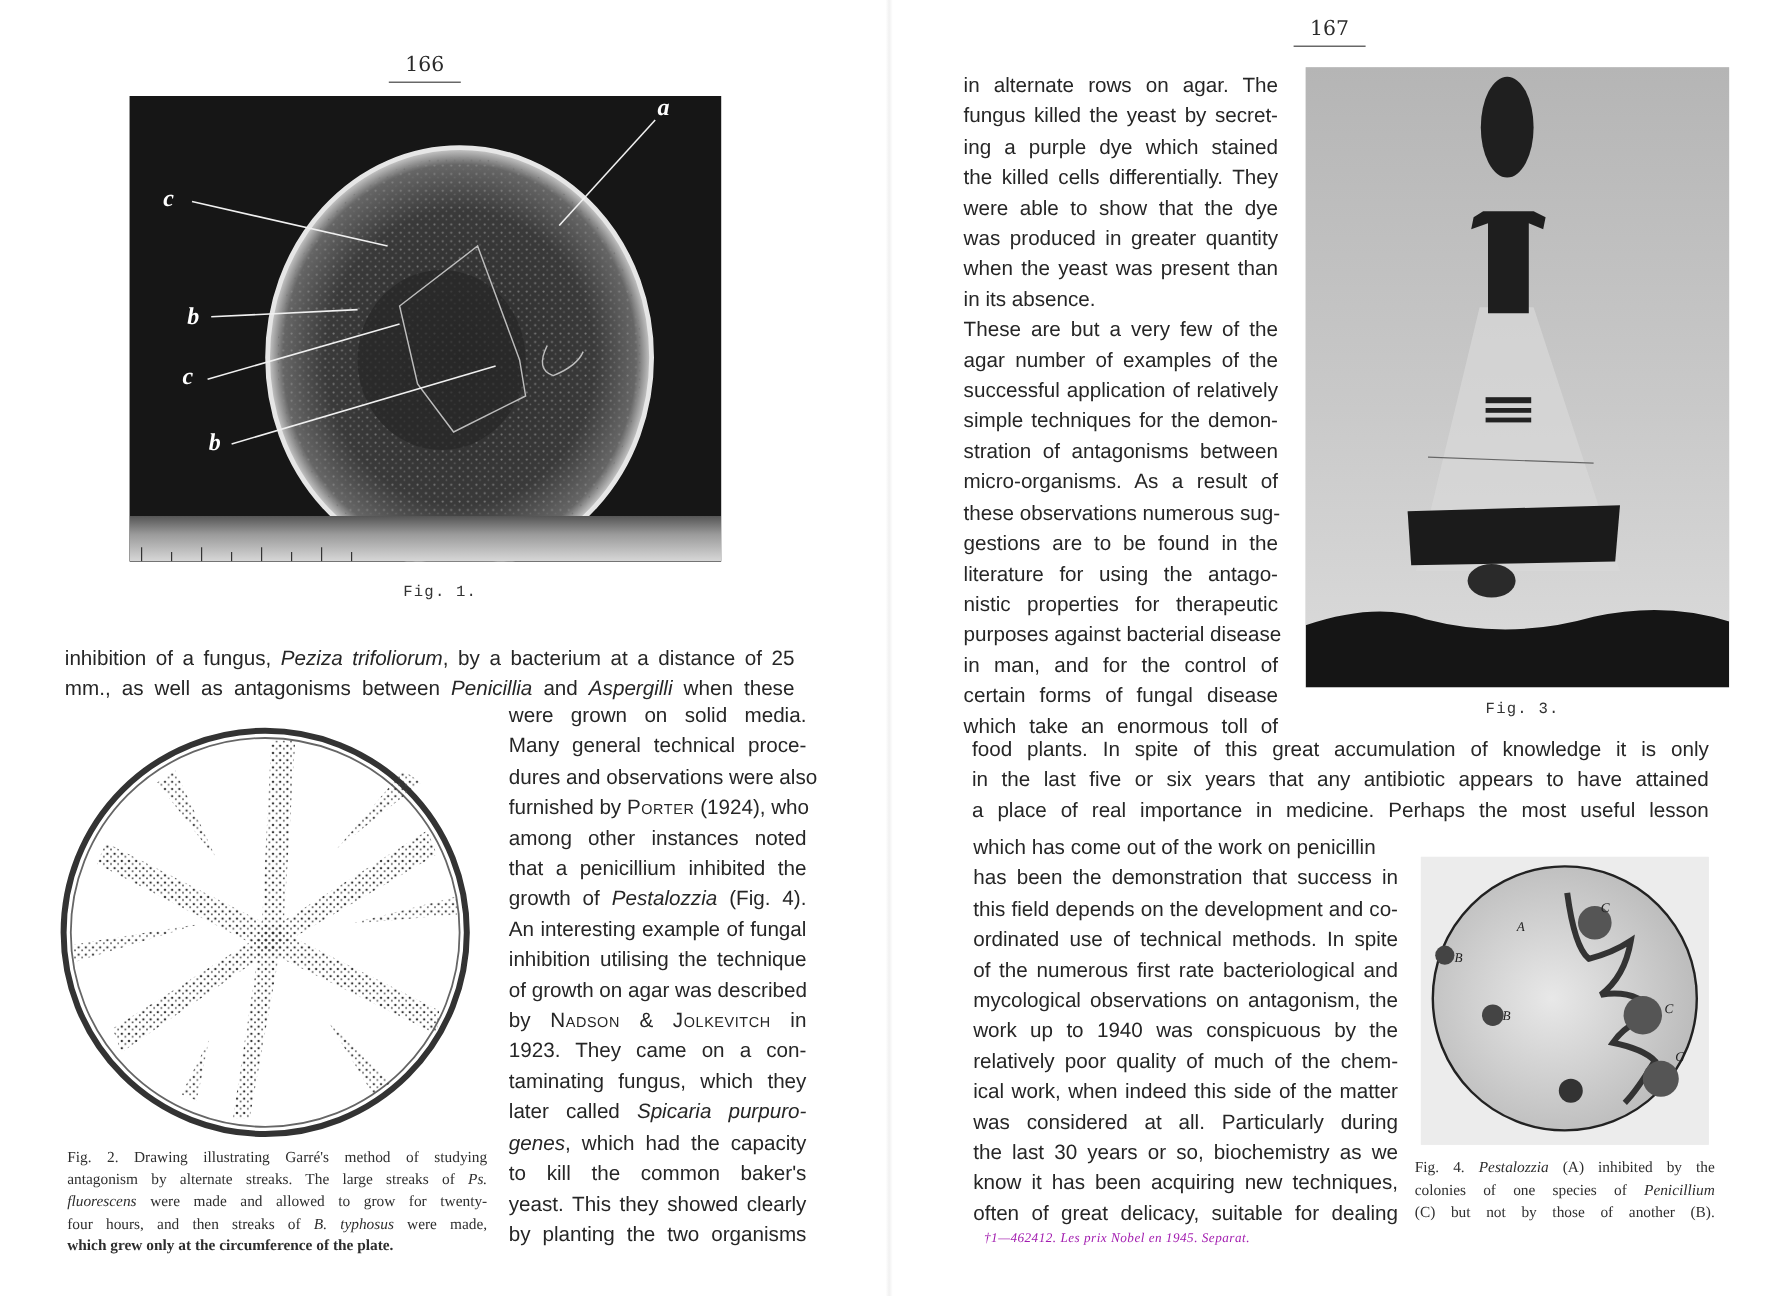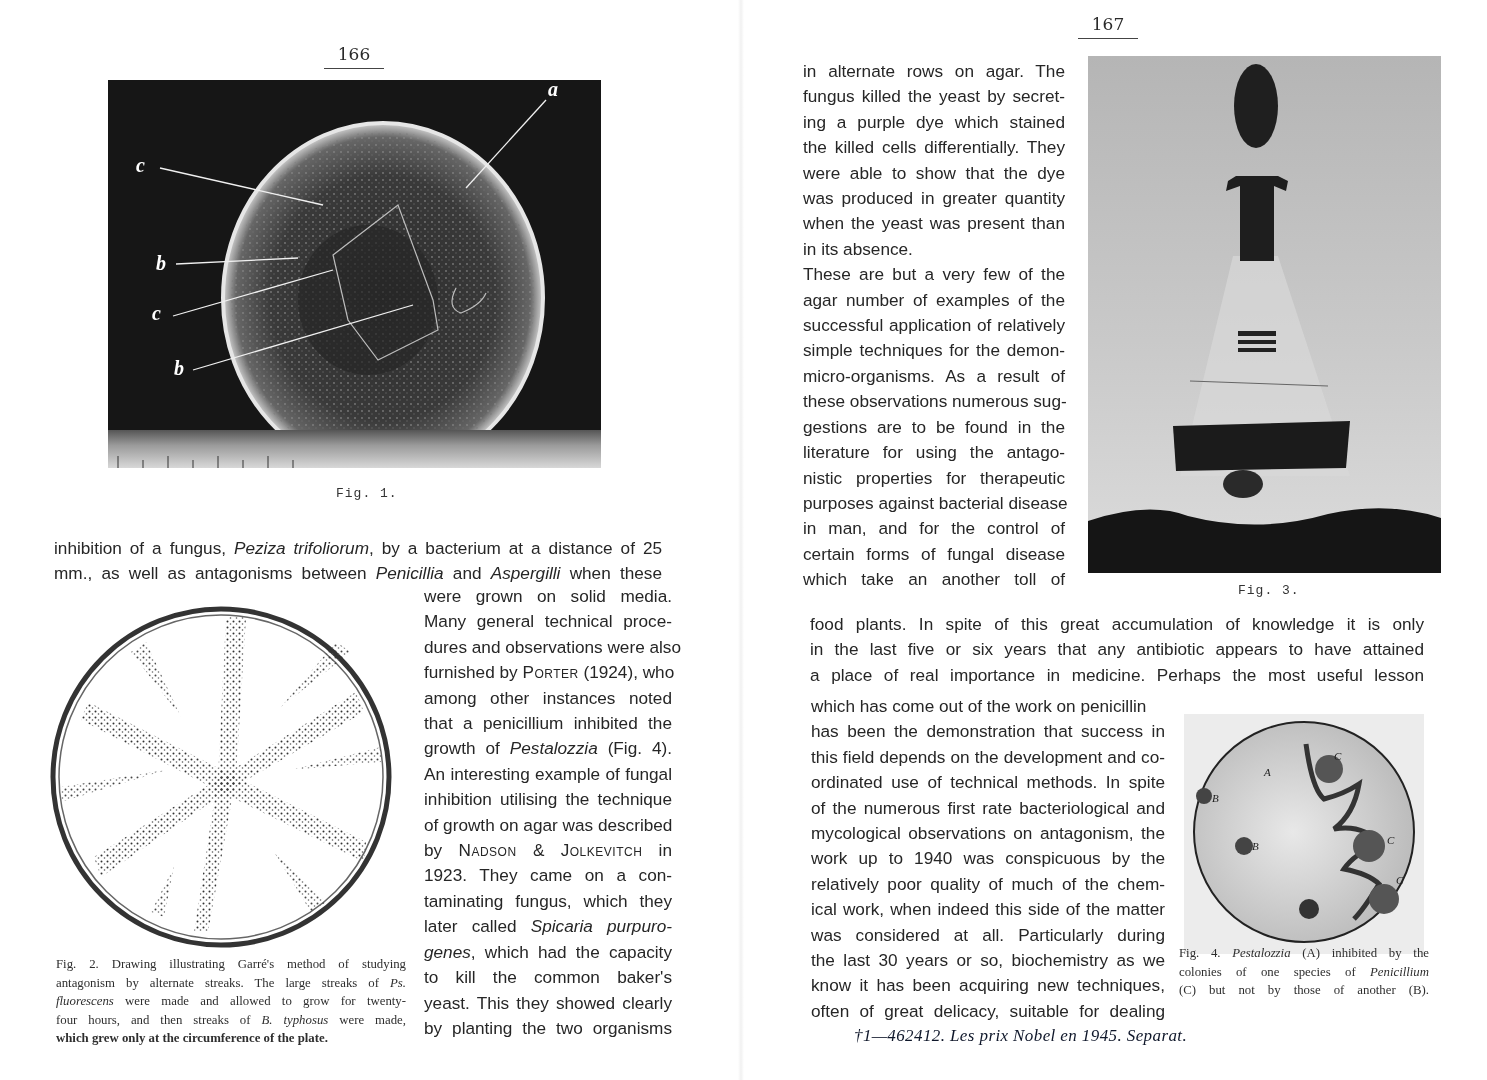--- a/index.html
+++ b/index.html
@@ -31,21 +31,21 @@
   .cap .ln { display:block; white-space:nowrap; text-align-last:justify; }
   .cap .ln.last { text-align-last:left;font-weight:bold; }
   .figlabel { position:absolute; font-family:Liberation Mono, monospace; font-size:13px; color:#333; letter-spacing:1px; }
   .sc { font-variant:small-caps; letter-spacing:0.5px; }
   i { font-style:italic; }
   
   .fig1 { position:absolute; left:108px; top:80px; width:493px; height:388px; background:#151515; overflow:hidden; }
   .fig2 { position:absolute; left:46px; top:602px; width:350px; height:350px; }
   .fig3 { position:absolute; left:1088px; top:56px; width:353px; height:517px; background:#bdbdbd; overflow:hidden; }
   .fig4 { position:absolute; left:1184px; top:714px; width:240px; height:240px; background:#ebebeb; }
-  .footer { position:absolute; font-family:"Liberation Serif", serif; font-size:17px; color:#0f172a; font-style:italic; letter-spacing:0.4px;margin-left:34px; }
+  .footer { position:absolute; font-family:"Liberation Serif", serif; font-size:11px; color:#a21caf; font-style:italic; letter-spacing:0.4px; }
 </style>
 </head>
 <body>
 
 <div class="page page-left"></div>
 <div class="page page-right"></div>
 <div class="gutter"></div>
 
 <div class="pagenum" style="left:324px;top:44px;">166</div>
 
@@ -171,29 +171,30 @@
     <span class="ln">ing a purple dye which stained</span>
     <span class="ln">the killed cells differentially. They</span>
     <span class="ln">were able to show that the dye</span>
     <span class="ln">was produced in greater quantity</span>
     <span class="ln">when the yeast was present than</span>
     <span class="ln last">in its absence.</span>
     <span class="ln" style="text-indent: 0px;">    These are but a very few of the</span>
     <span class="ln">agar number of examples of the</span>
     <span class="ln">successful application of relatively</span>
     <span class="ln">simple techniques for the demon-</span>
+    <span class="ln">stration of antagonisms between</span>
     <span class="ln">micro-organisms. As a result of</span>
     <span class="ln">these observations numerous sug-</span>
     <span class="ln">gestions are to be found in the</span>
     <span class="ln">literature for using the antago-</span>
     <span class="ln">nistic properties for therapeutic</span>
     <span class="ln">purposes against bacterial disease</span>
     <span class="ln">in man, and for the control of</span>
     <span class="ln">certain forms of fungal disease</span>
-    <span class="ln">which take an another toll of</span>
+    <span class="ln">which take an enormous toll of</span>
   </div>
 
 <div class="fig3">
   <svg width="353" height="517" viewBox="0 0 353 517">
     <defs>
       <linearGradient id="bg3" x1="0" y1="0" x2="0" y2="1">
         <stop offset="0%" stop-color="#b5b5b5"></stop>
         <stop offset="55%" stop-color="#c9c9c9"></stop>
         <stop offset="100%" stop-color="#dcdcdc"></stop>
       </linearGradient>
@@ -256,19 +257,19 @@
       <text x="80" y="62">A</text>
       <text x="28" y="88">B</text>
       <text x="68" y="136">B</text>
       <text x="150" y="46">C</text>
       <text x="203" y="130">C</text>
       <text x="212" y="170">C</text>
     </g>
   </svg>
 </div>
 
-<div class="cap" style="left:1179px;top:944px;width:250px;" id="fig4cap">
+<div class="cap" style="left:1179px;top:964px;width:250px;" id="fig4cap">
     <span class="ln">Fig. 4. <i>Pestalozzia</i> (A) inhibited by the</span>
     <span class="ln">colonies of one species of <i>Penicillium</i></span>
     <span class="ln">(C) but not by those of another (B).</span>
   </div>
 
 <div class="footer" style="left:820px;top:1026px;">†1—462412. Les prix Nobel en 1945. Separat.</div>
 
 </body></html>

